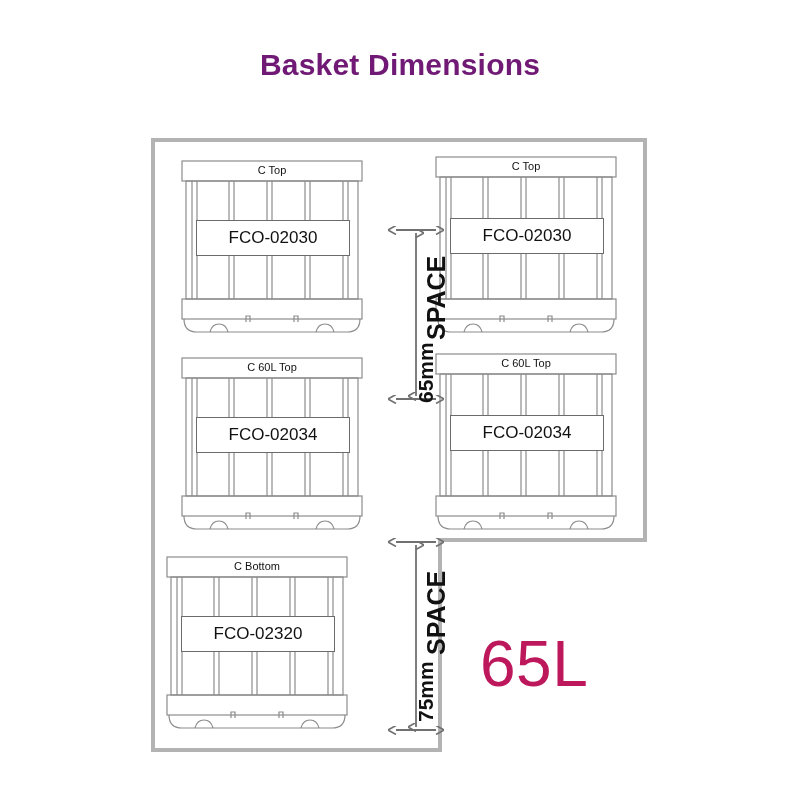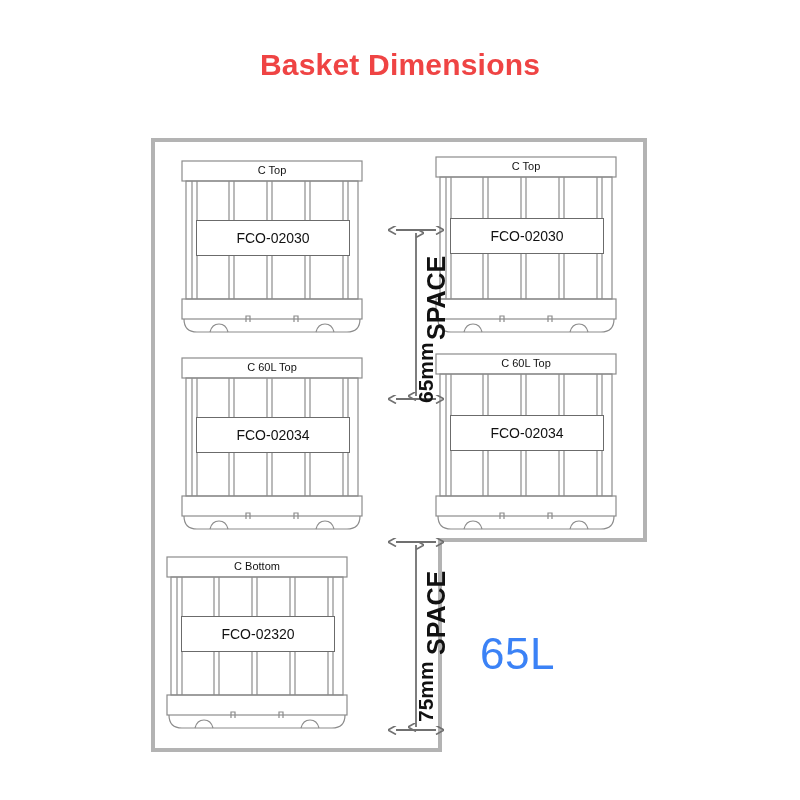--- a/index.html
+++ b/index.html
@@ -19,21 +19,21 @@
   
   #page-title {
     position: absolute;
     left: 0;
     top: 48px;
     width: 800px;
     text-align: center;
     font-size: 30px;
     font-weight: 700;
     letter-spacing: 0.2px;
-    color: #ef4444;
+    color: #701a75;
   }
 
   
   #diagram-stage {
     position: absolute;
     left: 0;
     top: 0;
     width: 800px;
     height: 800px;
   }
@@ -65,21 +65,21 @@
     text-align: center;
     font-size: 11px;
     font-weight: 400;
     color: #111111;
     line-height: 1;
     pointer-events: none;
   }
   .basket-code {
     position: absolute;
     text-align: center;
-    font-size: 14px;
+    font-size: 17px;
     font-weight: 400;
     color: #111111;
     white-space: nowrap;
     line-height: 1;
     pointer-events: none;
   }
 
   
   .dim-group { position: absolute; }
   .dim-text {
@@ -92,23 +92,23 @@
     line-height: 1;
   }
   .dim-space { font-size: 25px; }
   .dim-value { font-size: 21px; }
 
   
   #volume-callout {
     position: absolute;
     left: 480px;
     top: 632px;
-    font-size: 44px;
+    font-size: 64px;
     font-weight: 400;
-    color: #3b82f6;
+    color: #be185d;
     letter-spacing: 0.5px;
     line-height: 1;
   }
 </style>
 </head>
 <body>
 
 <div id="page-title">Basket Dimensions</div>
 
 <div id="diagram-stage">

